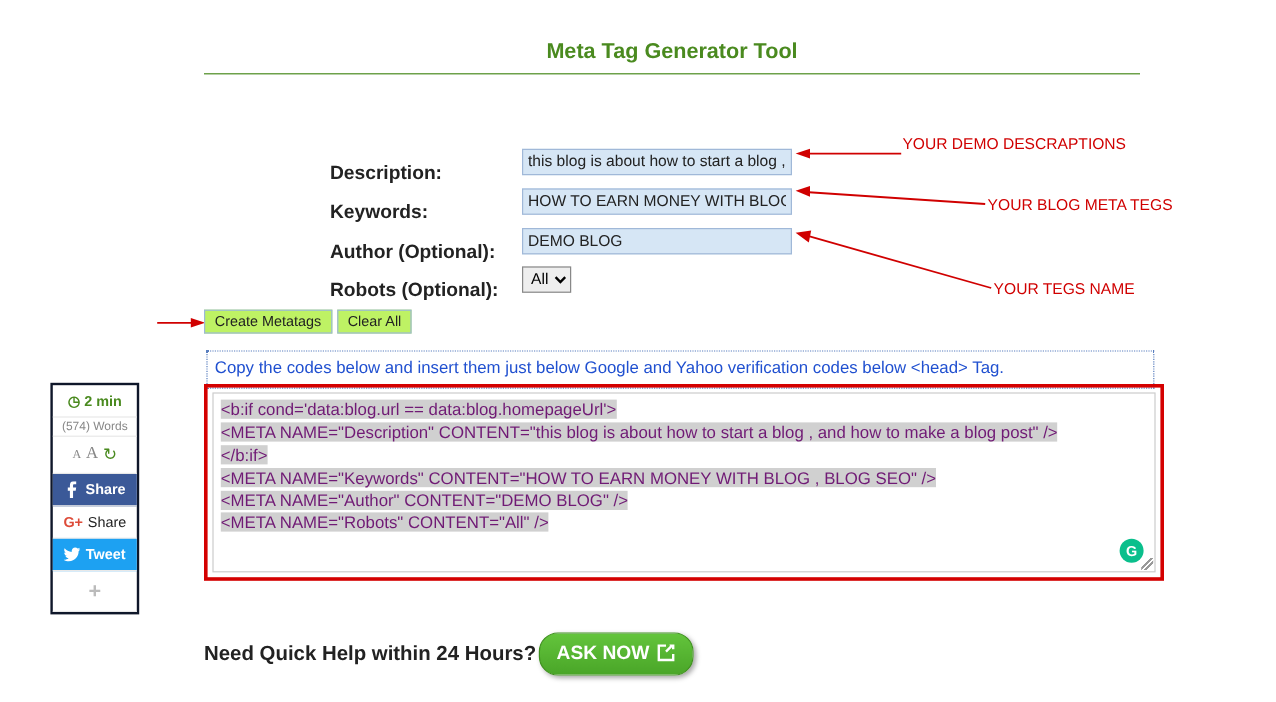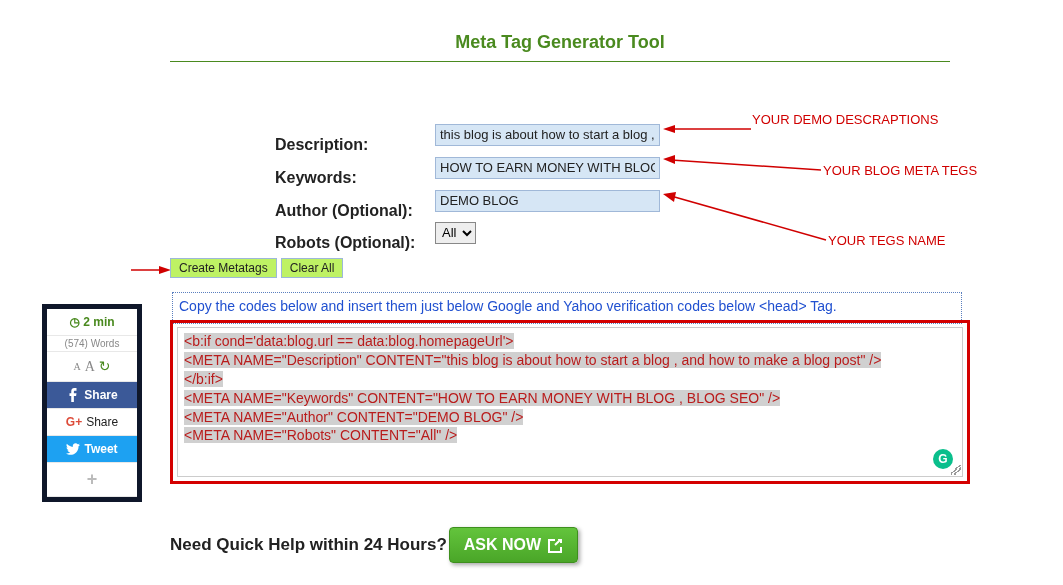--- a/index.html
+++ b/index.html
@@ -38,20 +38,21 @@
     background: #d6e6f5;
     padding: 1px 4px;
     color: #222;
   }
   .form-row select {
     font-size: 13px;
     height: 22px;
     border: 1px solid #888;
     background: #eee;
     padding: 0 2px;
+    text-align: right;
   }
   .row1 { top: 115px; }
   .row2 { top: 148px; }
   .row3 { top: 181px; }
   .row4 { top: 213px; }
 
   
   .ann {
     position: absolute;
     color: #d00000;
@@ -105,21 +106,21 @@
   .output {
     width: 100%;
     height: 100%;
     font-family: Arial, sans-serif;
     font-size: 14px;
     line-height: 1.35;
     border: 1px solid #ccc;
     padding: 4px 6px;
     resize: none;
     background: #fff;
-    color: #b91c1c;
+    color: #701a75;
   }
   .output .hl { background: #d0d0d0; }
   .g-badge {
     position: absolute;
     right: 14px;
     bottom: 12px;
     width: 20px;
     height: 20px;
     border-radius: 10px;
     background: #0abf8c;
@@ -148,37 +149,37 @@
     align-items: center;
     gap: 2px;
   }
   .help-text { font-weight: bold; font-size: 17px; color: #222; }
   .ask-btn {
     background: linear-gradient(#63c43c, #4aa628);
     color: #fff;
     font-weight: bold;
     font-size: 16px;
     border: 1px solid #3e8f1e;
-    border-radius: 4px;
+    border-radius: 16px;
     padding: 8px 14px;
     cursor: pointer;
     box-shadow: 2px 2px 4px rgba(0,0,0,0.35);
     display: flex;
-    align-items: flex-end;
+    align-items: flex-start;
     gap: 6px;
   }
   .ask-btn svg { width: 16px; height: 16px; }
 
   
   .sidebar {
     position: absolute;
     left: 42px;
-    top: 304px;
-    width: 100px;
-    border: 5px solid #0f172a;
+    top: 319px;
+    width: 74px;
+    border: 2px solid #0f172a;
     font-size: 12px;
     background: #fff;
   }
   .sb-row {
     border-bottom: 1px solid #e8e8e8;
     padding: 6px 4px;
     display: flex;
     align-items: center;
     justify-content: center;
     gap: 4px;

